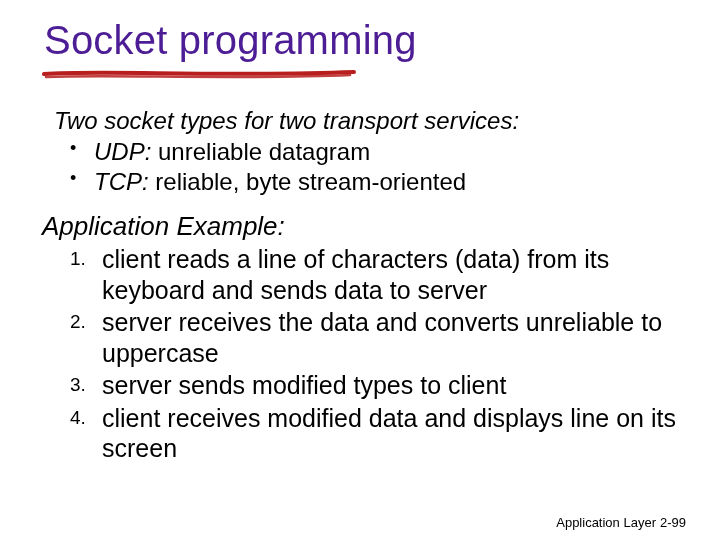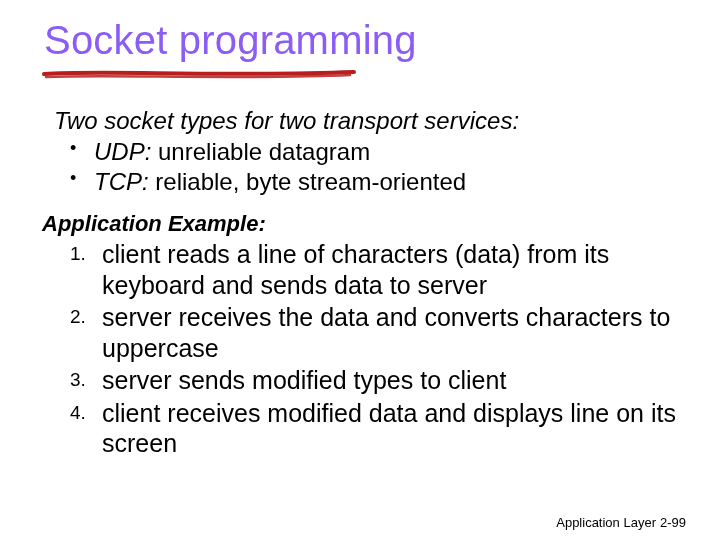--- a/index.html
+++ b/index.html
@@ -15,21 +15,21 @@
   .slide {
     position: relative;
     width: 720px;
     height: 540px;
     box-sizing: border-box;
     padding: 18px 42px 0 42px;
   }
   .title {
     font-family: "Gill Sans", "Gill Sans MT", "Trebuchet MS", sans-serif;
     font-size: 40px;
-    color: #8b5cf6;
+    color: #4c1d95;
     font-weight: 400;
     margin: 0 0 4px 2px;
     letter-spacing: 0.2px;
   }
   .underline {
     margin: 0 0 22px 0;
   }
   .intro {
     font-family: "Gill Sans", "Gill Sans MT", "Trebuchet MS", sans-serif;
     font-style: italic;
@@ -55,22 +55,22 @@
     left: 4px;
     top: 0;
     font-size: 18px;
   }
   .b-label {
     font-style: italic;
   }
   .subhead {
     font-family: "Gill Sans", "Gill Sans MT", "Trebuchet MS", sans-serif;
     font-style: italic;
-    font-size: 22px;
-    font-weight: 700;
+    font-size: 26px;
+    font-weight: 400;
     margin: 6px 0 2px 0;
   }
   .steps {
     list-style: none;
     counter-reset: step;
     padding: 0;
     margin: 0 0 0 28px;
   }
   .steps li {
     counter-increment: step;
@@ -126,21 +126,21 @@
     </li>
   </ul>
 
   <p class="subhead">Application Example:</p>
 
   <ol class="steps">
     <li>
       <span>client reads a line of characters (data) from its keyboard and sends data to server</span><span class="bold"></span><span></span>
     </li>
     <li>
-      <span>server receives the data and converts characters to </span><span class="bold">uppercase</span><span></span>
+      <span>server receives the data and converts unreliable to </span><span class="bold">uppercase</span><span></span>
     </li>
     <li>
       <span>server sends modified types to client</span><span class="bold"></span><span></span>
     </li>
     <li>
       <span>client receives modified data and displays line on its screen</span><span class="bold"></span><span></span>
     </li>
   </ol>
 
   <div class="footer">

